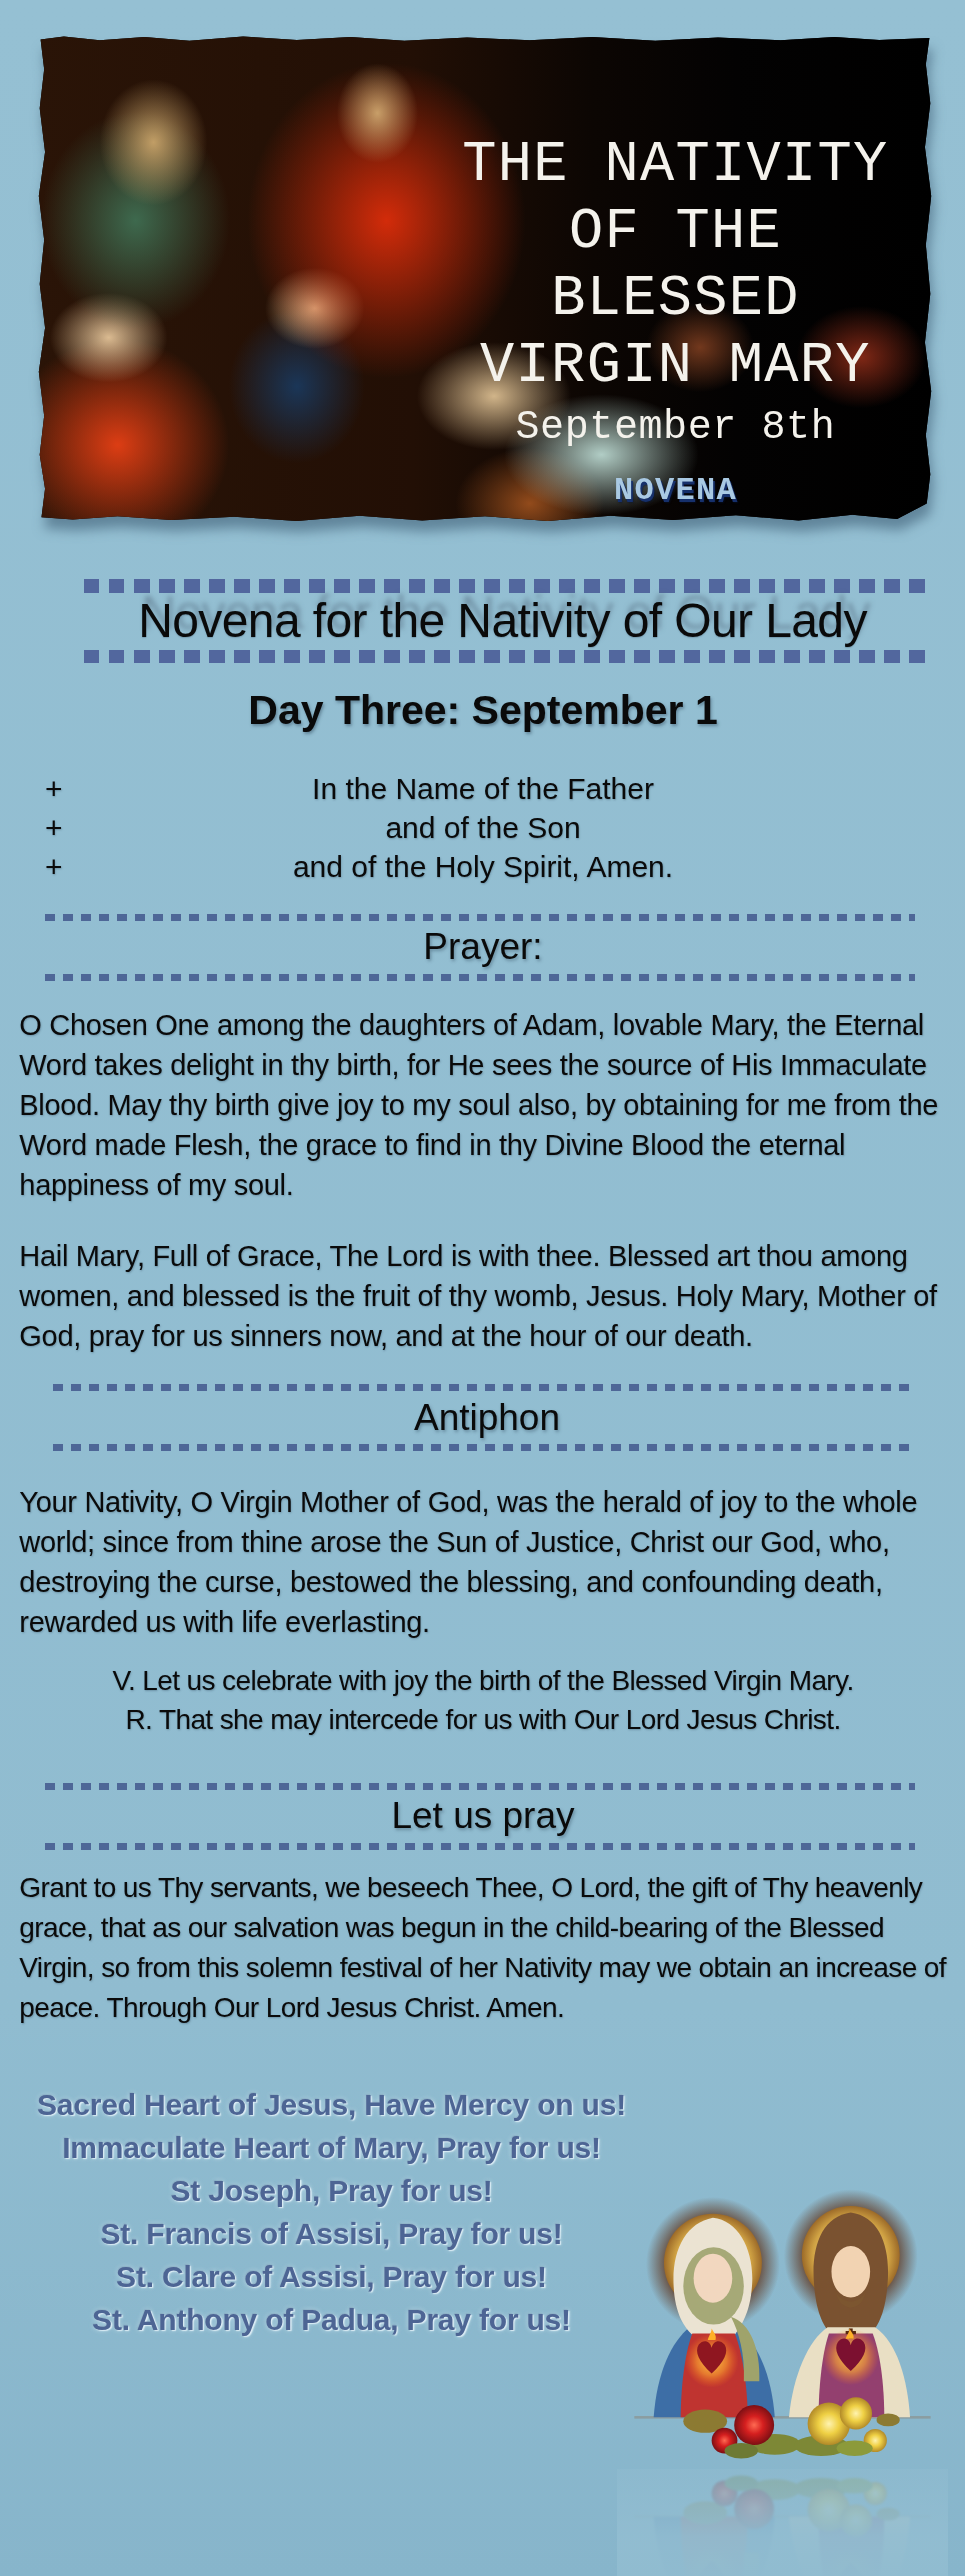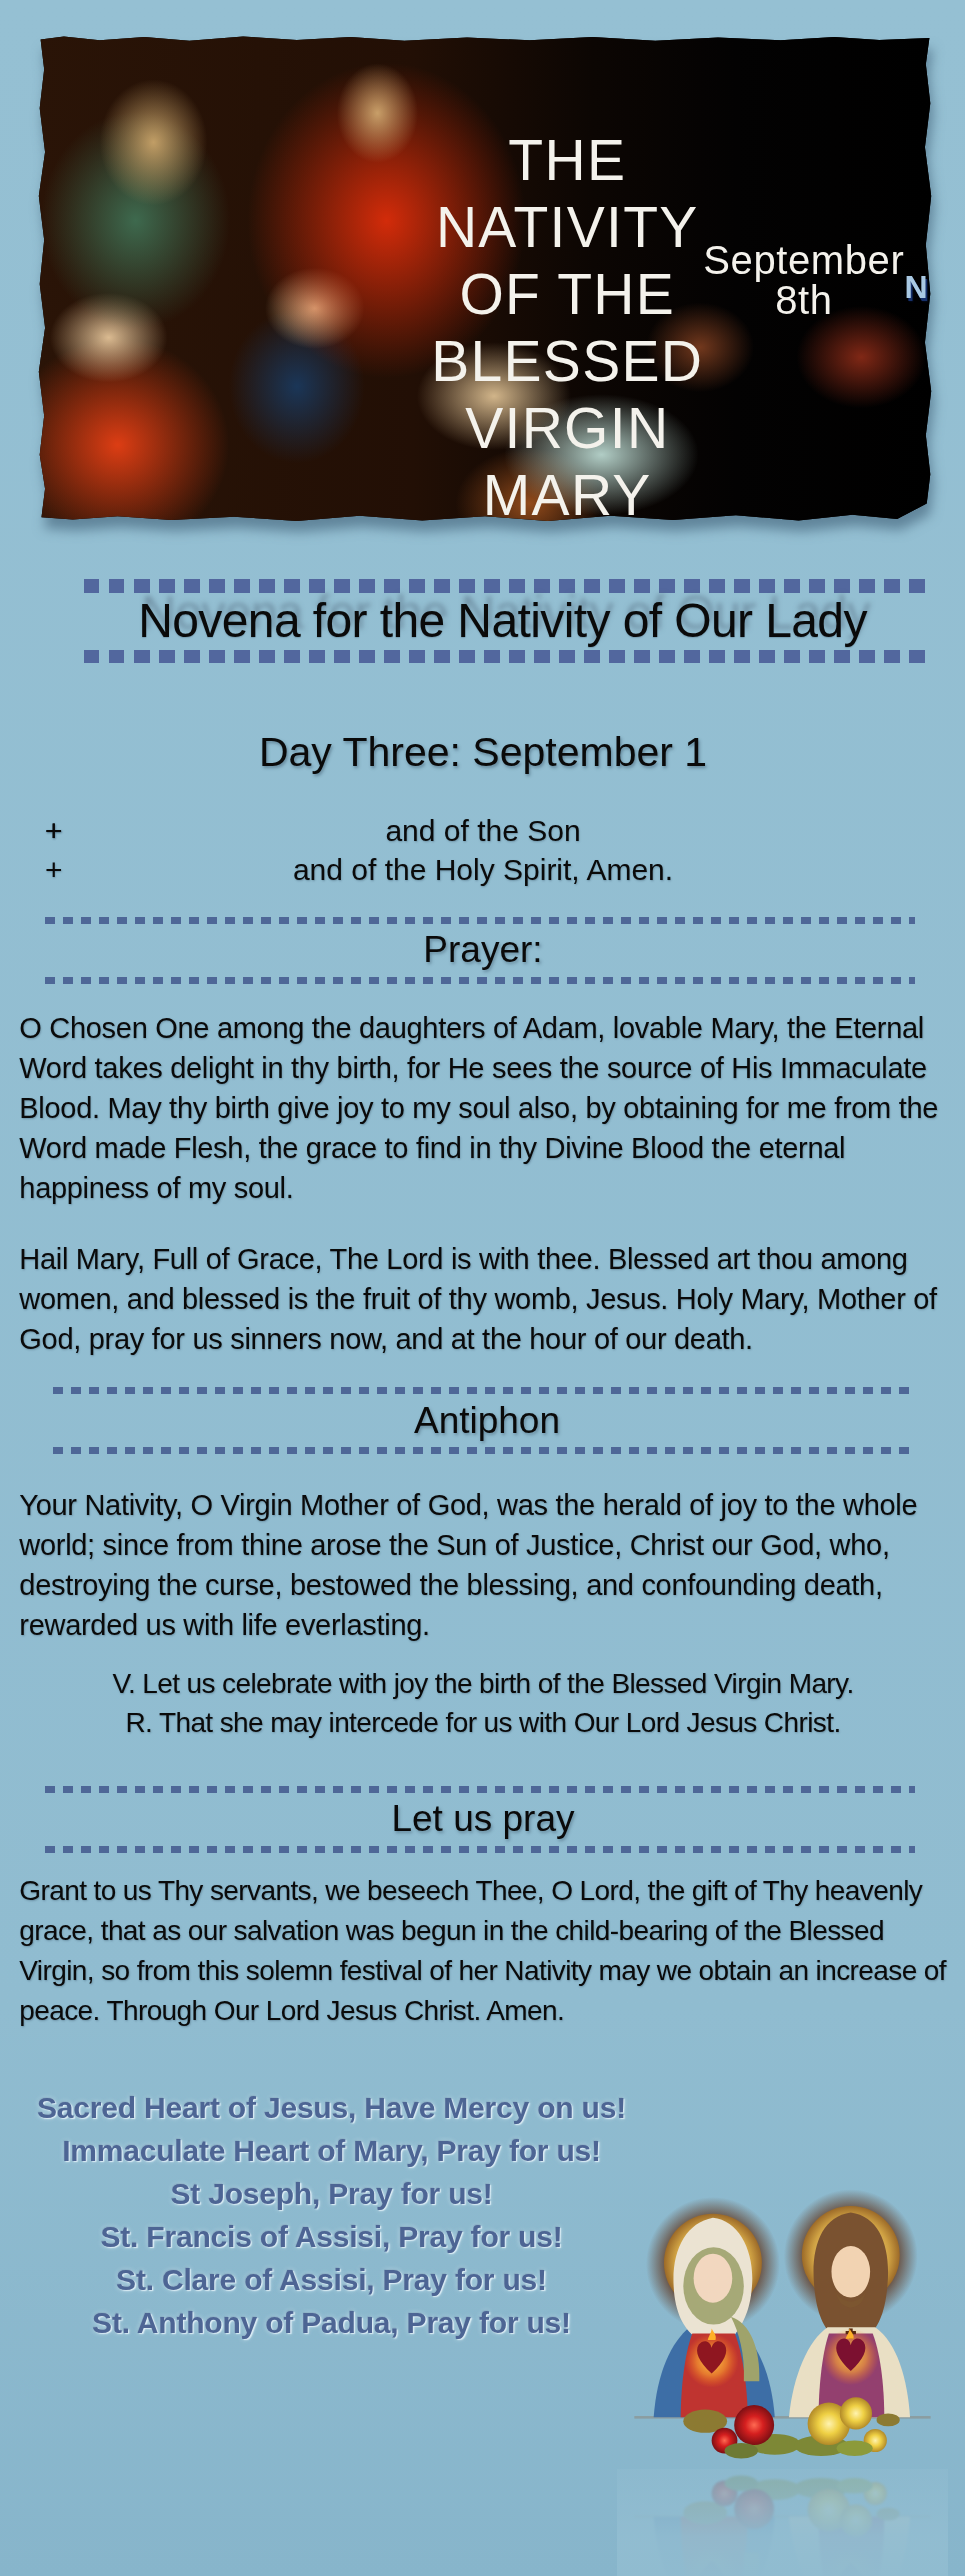--- a/index.html
+++ b/index.html
@@ -28,22 +28,22 @@
       radial-gradient(ellipse 97px 110px at 29% 72%, rgba(26,56,92,.95) 0%, rgba(26,56,92,0) 70%),
       radial-gradient(ellipse 110px 77px at 51% 74%, rgba(229,199,152,.9) 0%, rgba(229,199,152,0) 70%),
       radial-gradient(ellipse 135px 84px at 63% 86%, rgba(186,216,208,.95) 0%, rgba(186,216,208,0) 72%),
       radial-gradient(ellipse 77px 64px at 74% 64%, rgba(126,62,32,.9) 0%, rgba(126,62,32,0) 70%),
       radial-gradient(ellipse 90px 71px at 92% 66%, rgba(142,44,24,.9) 0%, rgba(142,44,24,0) 72%),
       radial-gradient(ellipse 103px 77px at 55% 96%, rgba(160,82,30,.9) 0%, rgba(160,82,30,0) 72%),
       linear-gradient(90deg,#2a1407 0%,#220f05 42%,#0c0603 62%,#030202 78%,#000 100%);
   }
   .banner-right {
     position:absolute; left:44%; right:1.5%; top:0; height:100%;
-    display:flex; flex-direction:row; align-items:center; text-align:center;
-    font-family:Liberation Sans, sans-serif; color:#f4f2ec;
+    display:flex; flex-direction:column; align-items:center; text-align:center;
+    font-family:Liberation Mono, monospace; color:#f4f2ec;
   }
   .b-title { margin-top:97px; font-size:57px; line-height:67px; letter-spacing:1.3px; }
   .gold-line { width:92%; height:6.4px; margin-top:5.2px; background:#e8d8a2; }
   .b-date { margin-top:2.6px; font-size:40px; line-height:40px; letter-spacing:0.6px; }
   .gl2 { margin-top:10.3px; }
   .b-novena { margin-top:16.7px; font-size:32px; line-height:32px; font-weight:bold; letter-spacing:1.3px;
               color:#a9c9e3; text-shadow:1.9px 2.6px 0 #16306b, 2.6px 3.9px 1.9px rgba(8,20,50,.55); }
   .b-dates { margin-top:13px; font-size:38px; line-height:33px; font-weight:bold; letter-spacing:0.6px;
              color:#a9c9e3; text-shadow:1.9px 2.6px 0 #16306b, 2.6px 3.9px 1.9px rgba(8,20,50,.55); }
 
@@ -52,21 +52,21 @@
     background:repeating-linear-gradient(90deg,#52679e 0,#52679e 15.5px,rgba(0,0,0,0) 15.5px,rgba(0,0,0,0) 25px); }
   .dash-sm { height:6.4px; margin:0 51px 0 45px;
     background:repeating-linear-gradient(90deg,#4e6797 0,#4e6797 9.7px,rgba(0,0,0,0) 9.7px,rgba(0,0,0,0) 18px); }
 
   
   .title-band { margin-top:56px;padding-left:39px; }
   .main-title { margin:2.6px 0; font-size:48px; line-height:52px; font-weight:400; text-align:center; letter-spacing:-0.6px;
     text-shadow:3.2px -8.4px 5.8px rgba(85,110,130,.55), 0 1.3px 1.3px rgba(30,50,70,.25); }
   .title-band .dash-lg + .main-title { }
 
-  .day-heading { margin:67px 0 0; font-size:41px; line-height:45px; font-weight:400; text-align:center;
+  .day-heading { margin:25px 0 0; font-size:41px; line-height:45px; font-weight:700; text-align:center;
     text-shadow:1.3px 1.9px 3.2px rgba(40,65,85,.45); }
 
   .cross-block { margin-top:36px; }
   .cross-row { position:relative; text-align:center; font-size:30px; line-height:39px;
     text-shadow:0.6px 1.3px 1.9px rgba(40,65,85,.35); }
   .cross { position:absolute; left:45px; top:0; }
 
   .band { margin-top:0; }
   .section-heading { margin:3.9px 0; font-size:37px; line-height:46px; font-weight:400; text-align:center;
     text-shadow:1.3px 1.9px 3.2px rgba(40,65,85,.4); }
@@ -121,20 +121,21 @@
   <div class="dash-lg"></div>
   <h1 class="main-title">Novena for the Nativity of Our Lady</h1>
   <div class="dash-lg"></div>
 </div>
 
 <h2 class="day-heading">Day Three: September 1</h2>
 
 <div class="cross-block">
   <div class="cross-row">
     <span class="cross">+</span>
+    <span>In the Name of the Father</span>
   </div>
   <div class="cross-row">
     <span class="cross">+</span>
     <span>and of the Son</span>
   </div>
   <div class="cross-row">
     <span class="cross">+</span>
     <span>and of the Holy Spirit, Amen.</span>
   </div>
 </div>

